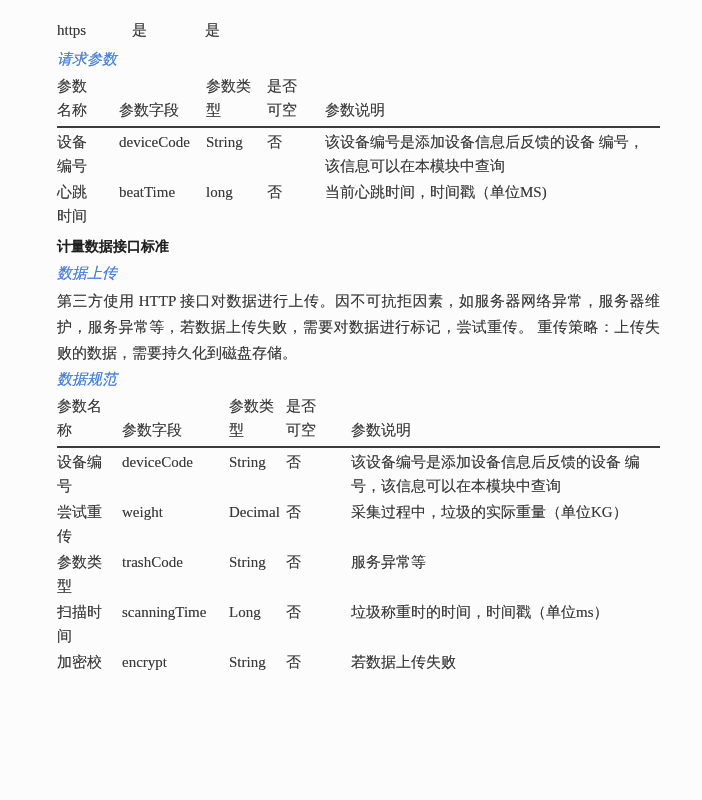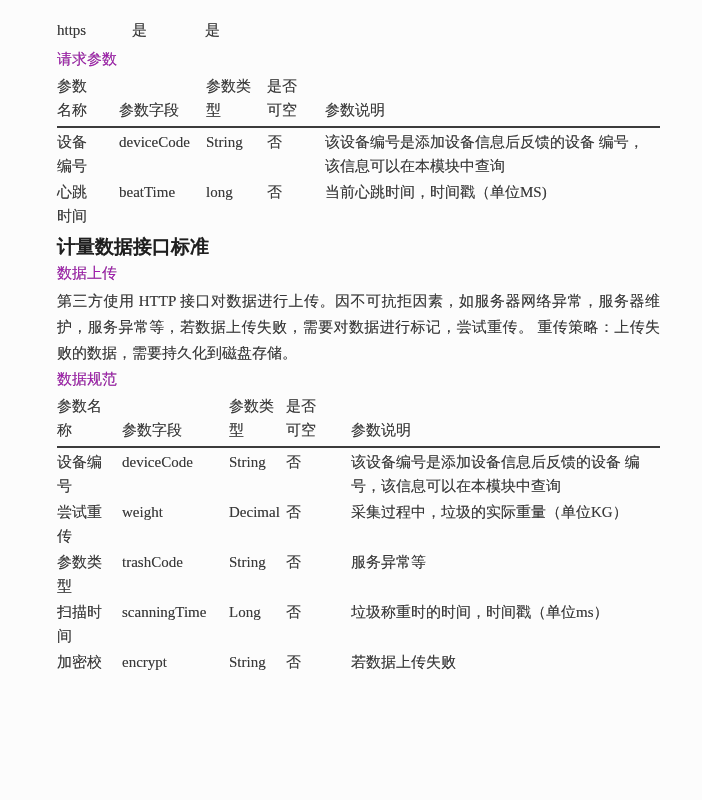--- a/index.html
+++ b/index.html
@@ -25,29 +25,30 @@
   
   .protocol-row {
     display: flex;
     line-height: 20px;
     margin-bottom: 8px;
   }
   .protocol-row .pc1 { width: 75px; }
   .protocol-row .pc2 { width: 73px; }
 
   .subhead-italic {
+    font-style: italic;
     line-height: 22px;
     margin: 2px 0 4px 0;
-    color: #a21caf;
+    color: #3b82f6;
   }
   .section-heading {
     font-weight: bold;
     color: #1f1f1f;
     line-height: 22px;
-    font-size: 19px;
+    font-size: 14px;
     margin: 8px 0 4px 0;
   }
 
   table.params {
     border-collapse: collapse;
     table-layout: fixed;
     width: 603px;
   }
   table.params th, table.params td {
     text-align: left;

